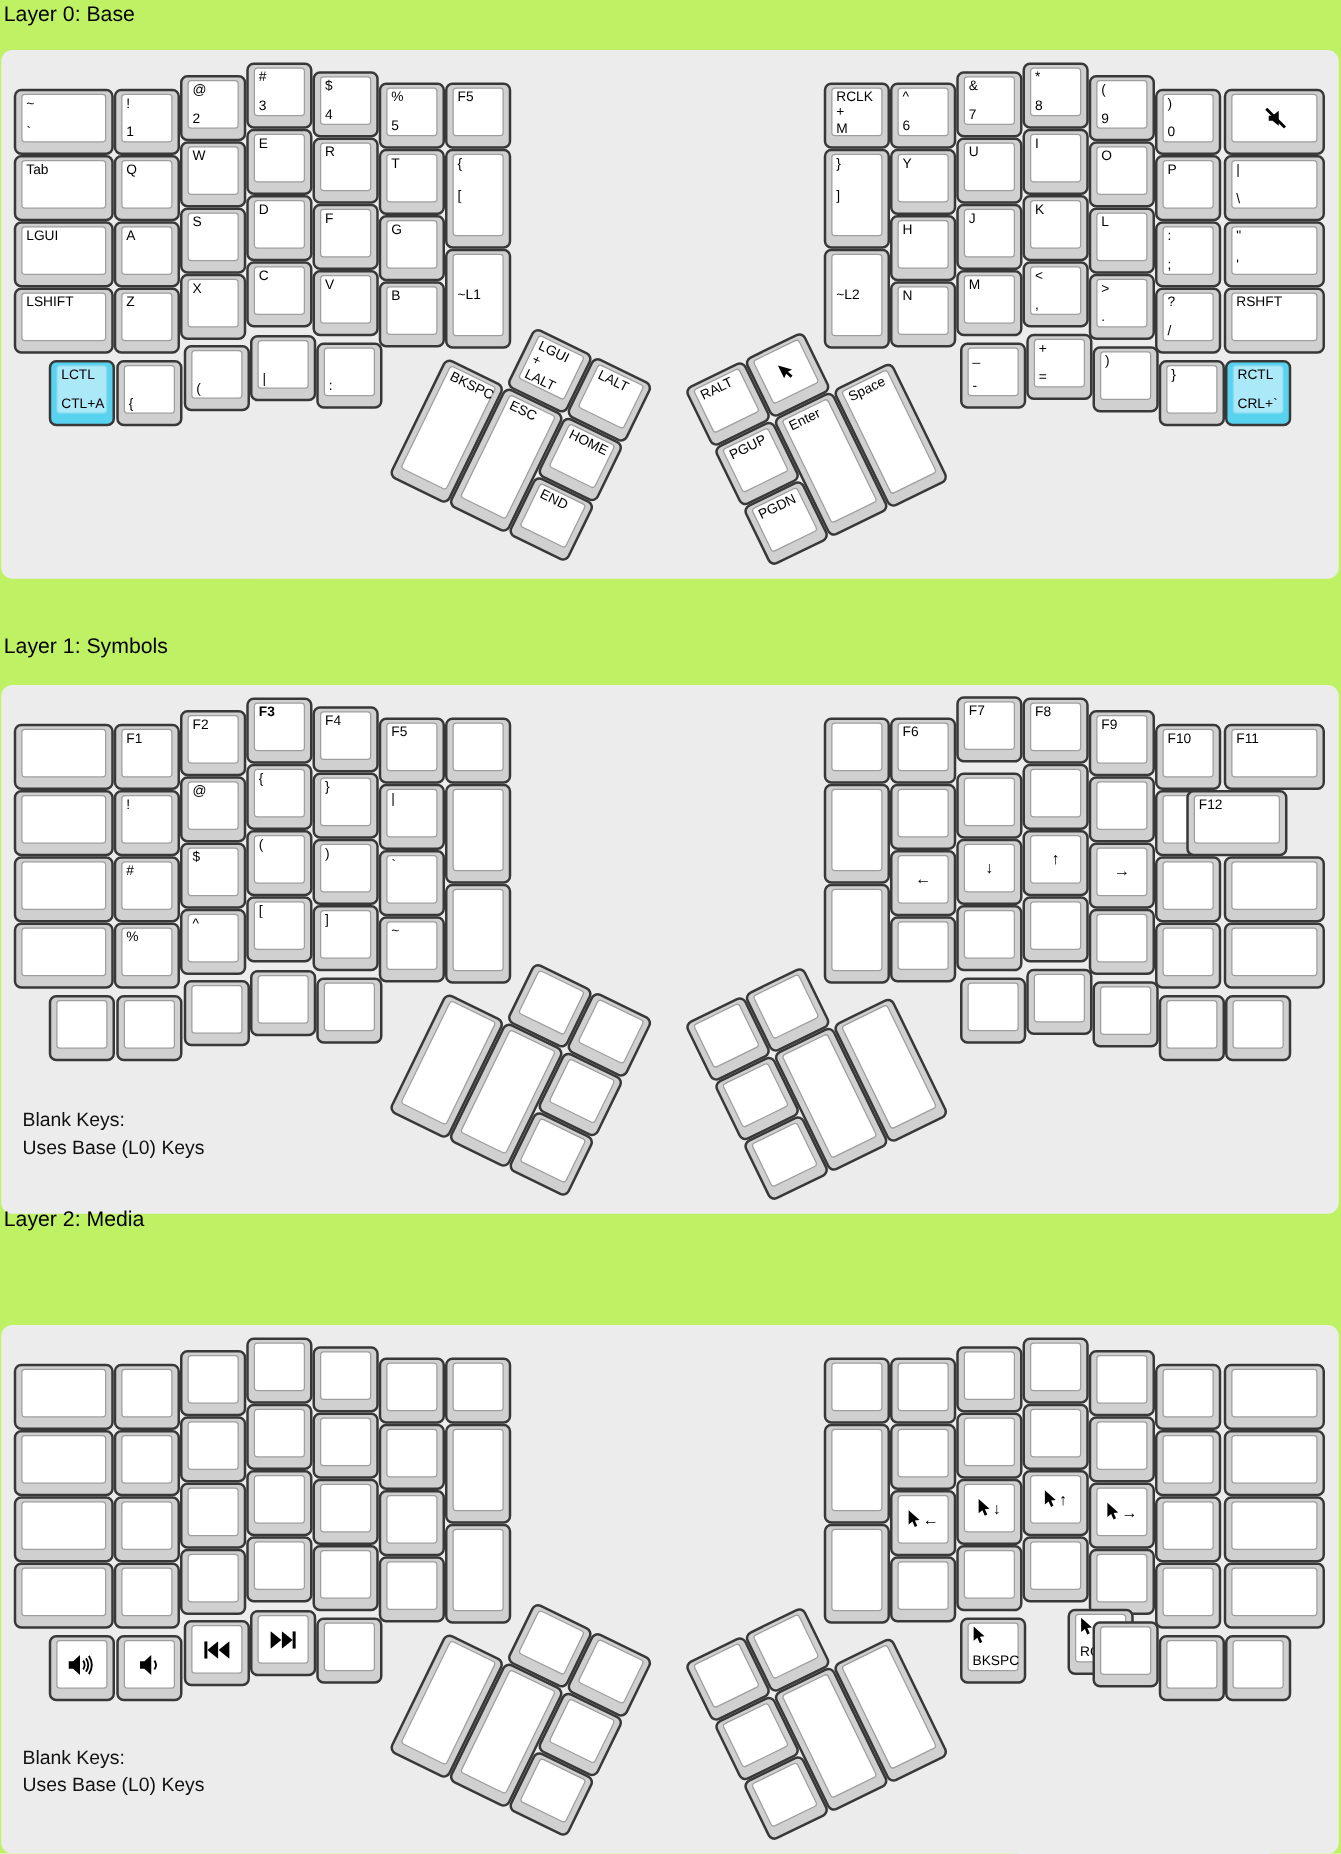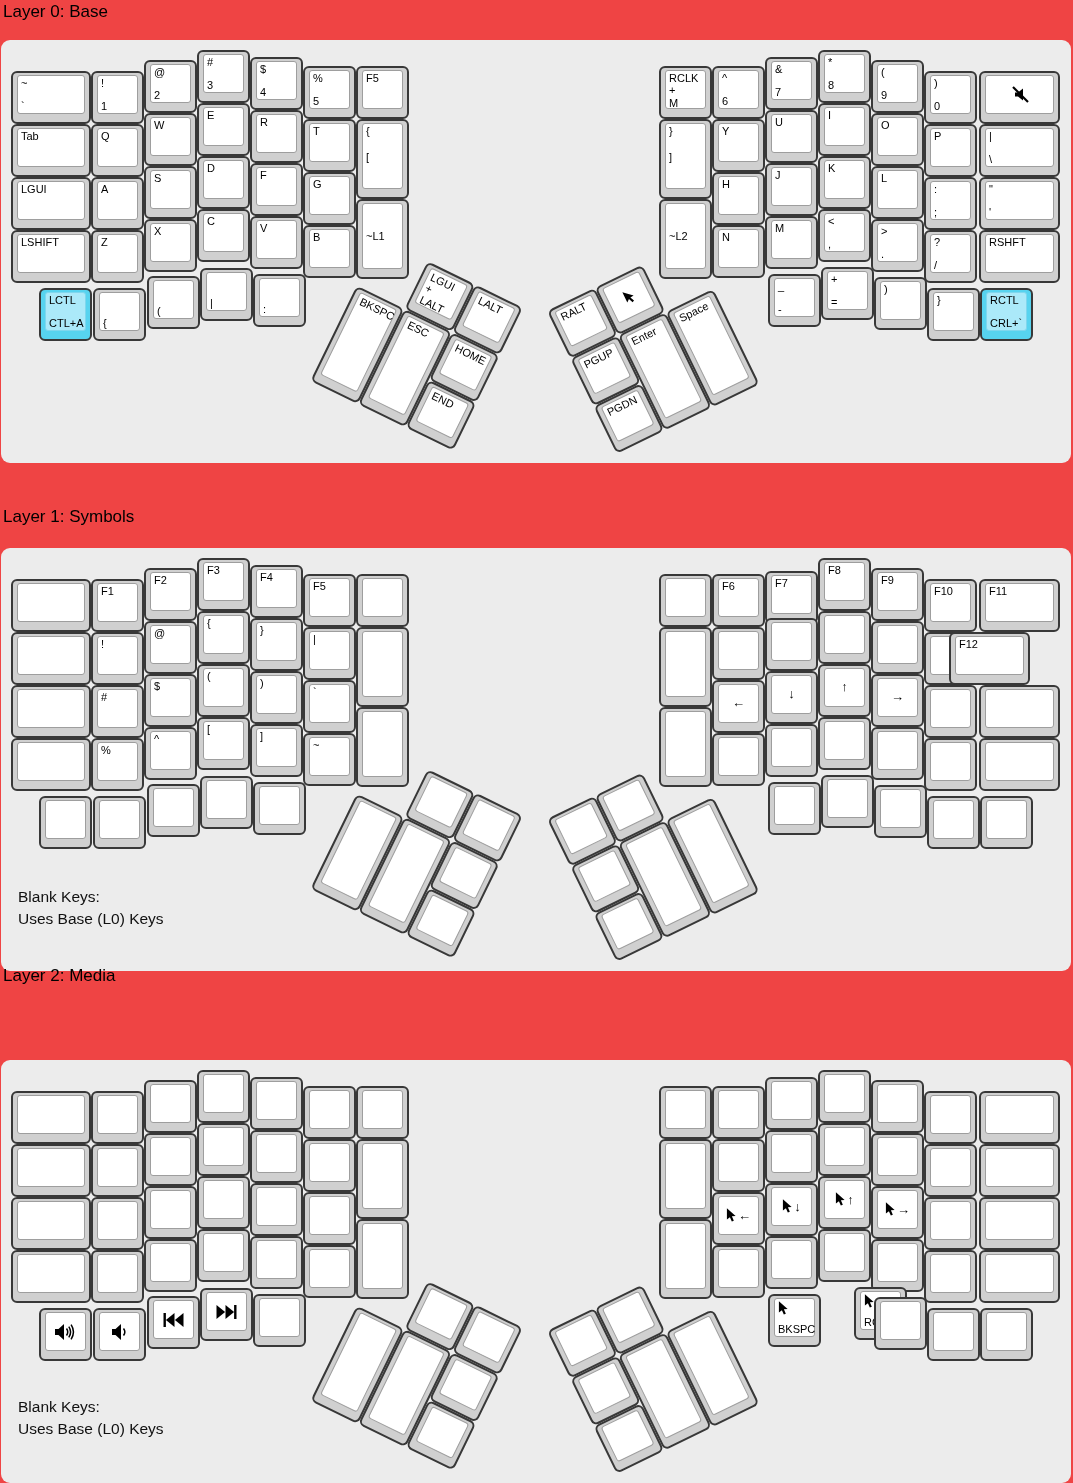--- a/index.html
+++ b/index.html
@@ -1,17 +1,17 @@
 <!DOCTYPE html>
 <html><head>
 <meta charset="utf-8">
 <style>
   html,body{margin:0;padding:0;background:#fff;}
   body{font-family:"Liberation Sans",sans-serif;color:#000;}
-  .page{position:relative;width:1073px;height:1483px;background:#ef4444;overflow:hidden;}
+  .page{position:relative;width:1073px;height:1483px;background:#bef264;overflow:hidden;}
   .layer-title{position:absolute;left:3px;font-size:17px;color:#000;}
   .panel{position:absolute;left:1px;width:1070px;height:423px;background:#ececec;border-radius:9px;}
   .kb{position:absolute;inset:0;}
   .note{position:absolute;left:17px;font-size:15.5px;line-height:22px;color:#111;}
   .key{position:absolute;background:#d0d0d0;border:2px solid #383838;border-radius:6px;box-sizing:border-box;}
   .key .face{position:absolute;left:4px;right:4px;top:2px;bottom:8px;background:#fff;border:1px solid #9e9e9e;border-radius:3px;font-size:11px;line-height:1.12;color:#000;}
   .key.blue{background:#57d3ef;}
   .key.blue .face{background:#abe9f9;border-color:#7fd7ee;}
   .lg{position:absolute;white-space:pre-line;}
   .lg.t{top:1px;left:3px;}
@@ -501,21 +501,21 @@
         <div class="key" style="left: 90px; top: 31px; width: 53px; height: 53px;">
           <div class="face">
             <span class="lg t">F1</span>
           </div>
         </div>
         <div class="key" style="left: 143px; top: 20px; width: 53px; height: 53px;">
           <div class="face">
             <span class="lg t">F2</span>
           </div>
         </div>
-        <div class="key" style="left: 196px; top: 10px; width: 53px; height: 53px;">
+        <div class="key" style="left: 196px; top: 10px; width: 53px; height: 53px; font-weight: bold;">
           <div class="face">
             <span class="lg t">F3</span>
           </div>
         </div>
         <div class="key" style="left: 249px; top: 17px; width: 53px; height: 53px;">
           <div class="face">
             <span class="lg t">F4</span>
           </div>
         </div>
         <div class="key" style="left: 302px; top: 26px; width: 53px; height: 53px;">
@@ -632,21 +632,21 @@
           <div class="face"></div>
         </div>
         <div class="key" style="left: 658px; top: 26px; width: 53px; height: 53px;">
           <div class="face"></div>
         </div>
         <div class="key" style="left: 711px; top: 26px; width: 53px; height: 53px;">
           <div class="face">
             <span class="lg t">F6</span>
           </div>
         </div>
-        <div class="key" style="left: 764px; top: 23px; width: 53px; height: 53px;">
+        <div class="key" style="left: 764px; top: 9px; width: 53px; height: 53px;">
           <div class="face">
             <span class="lg t">F7</span>
           </div>
         </div>
         <div class="key" style="left: 817px; top: 10px; width: 53px; height: 53px;">
           <div class="face">
             <span class="lg t">F8</span>
           </div>
         </div>
         <div class="key" style="left: 870px; top: 20px; width: 53px; height: 53px;">

